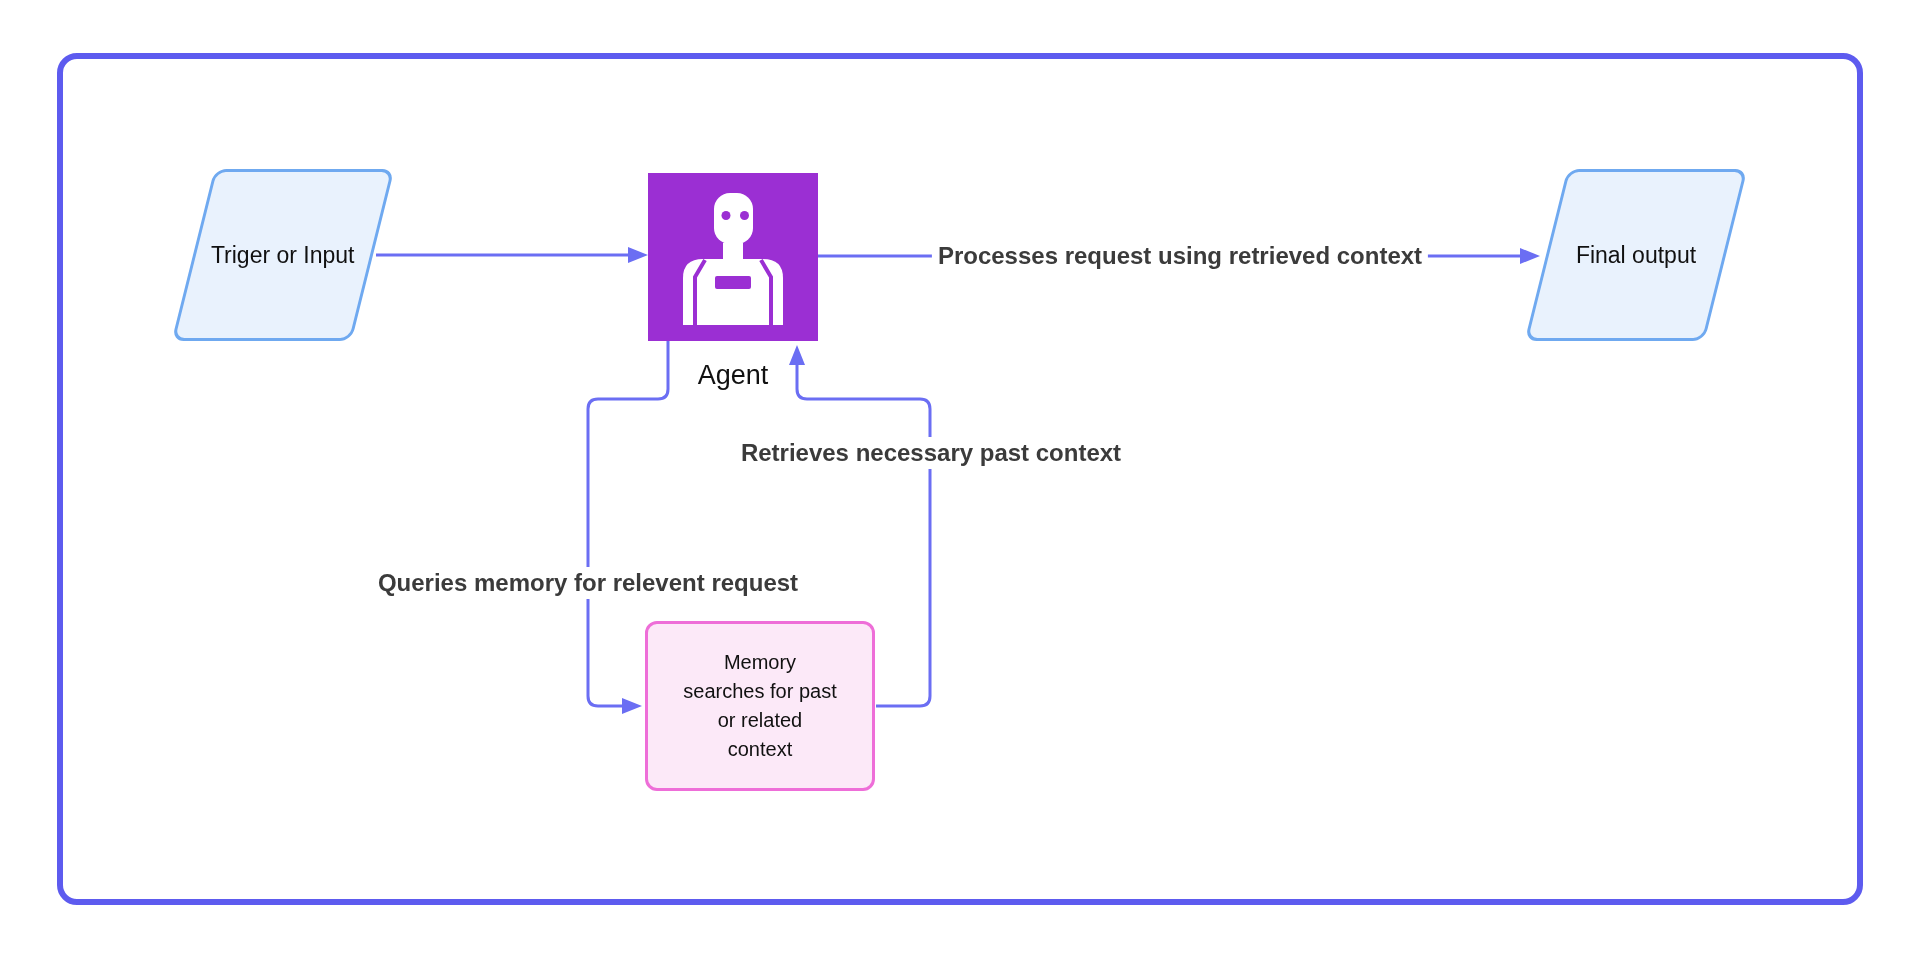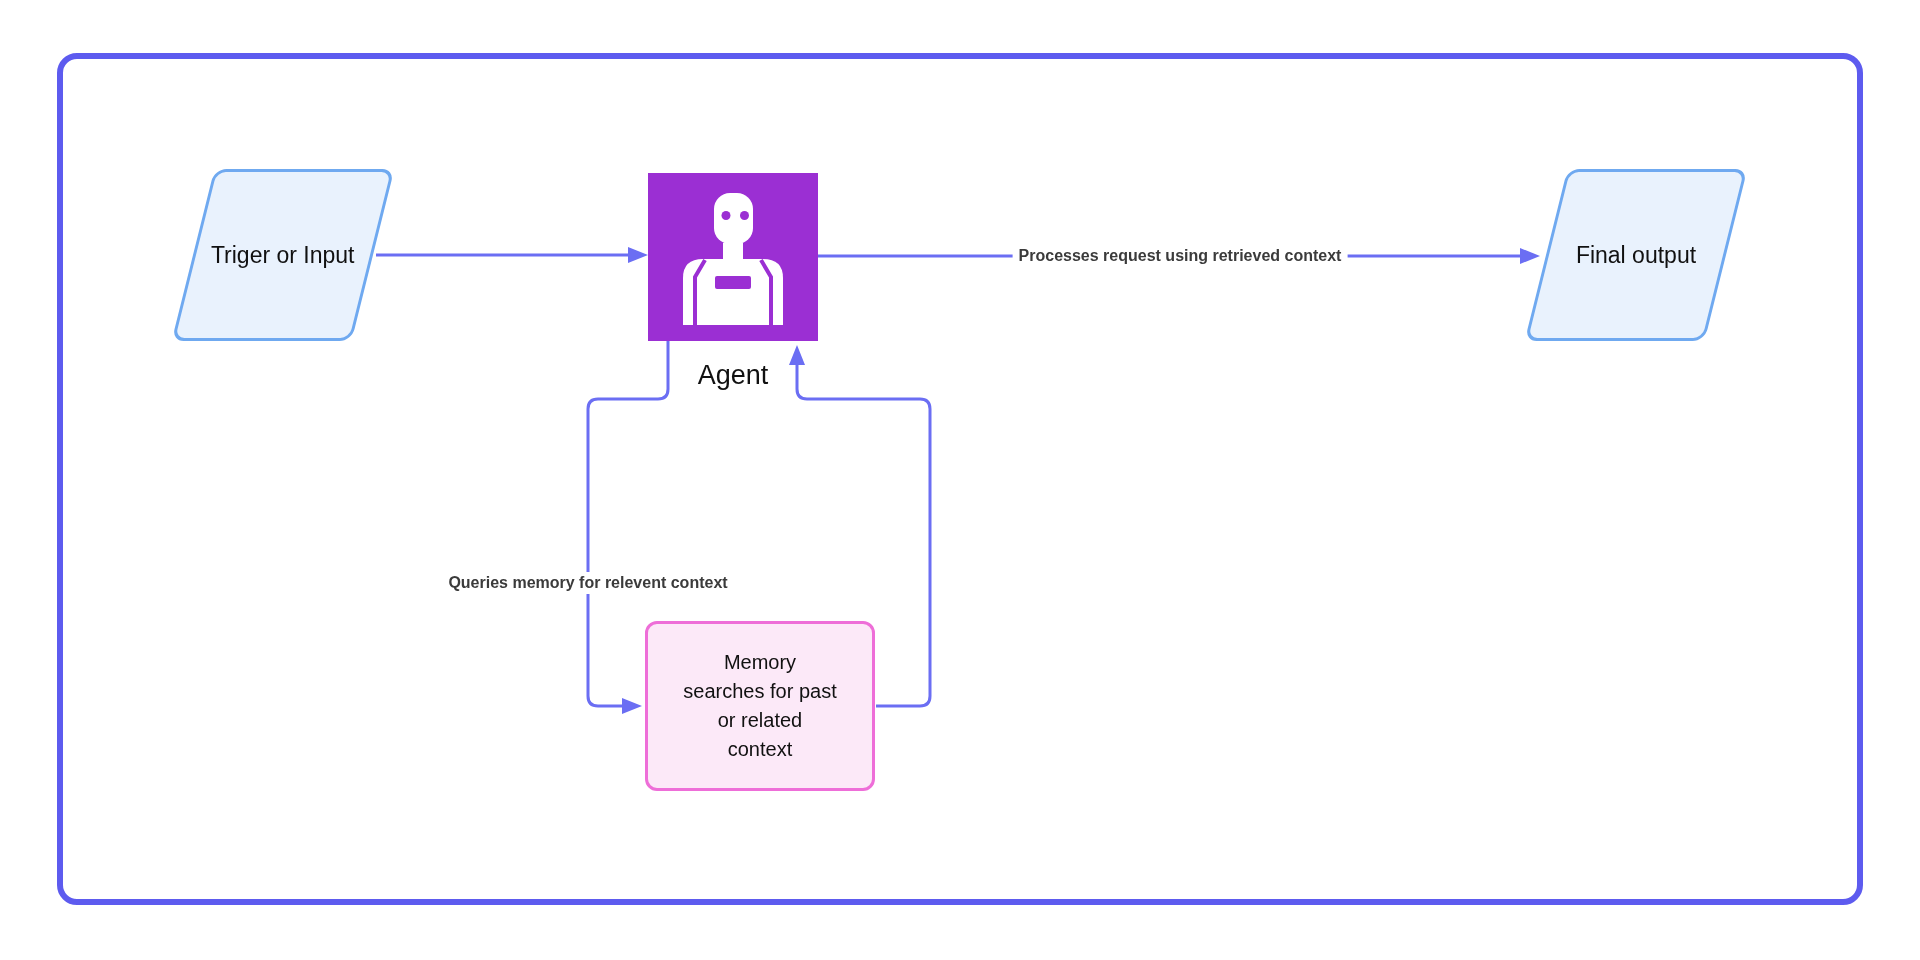--- a/index.html
+++ b/index.html
@@ -101,21 +101,21 @@
     line-height: 29px;
     color: #111111;
     white-space: pre-line;
   }
   
   .edge-label {
     position: absolute;
     transform: translate(-50%, -50%);
     background: #ffffff;
     padding: 2px 6px;
-    font-size: 16px;
+    font-size: 24px;
     font-weight: bold;
     color: var(--edge-label-text, #3b3b3b);
     white-space: nowrap;
   }
   .edge-label.process  { left: 1180px; top: 256px; }
   .edge-label.retrieve { left: 931px;  top: 453px; }
   .edge-label.query    { left: 588px;  top: 583px; }
 </style>
 </head>
 <body>
@@ -176,15 +176,16 @@
 searches for past
 or related
 context</span>
   </div>
 
   <div class="node io final">
     <span class="io-label">Final output</span>
   </div>
 
   <div class="edge-label process">Processes request using retrieved context</div>
-  <div class="edge-label query">Queries memory for relevent context</div>
+  <div class="edge-label retrieve">Retrieves necessary past context</div>
+  <div class="edge-label query">Queries memory for relevent request</div>
 
 </div>
 
 </body></html>

